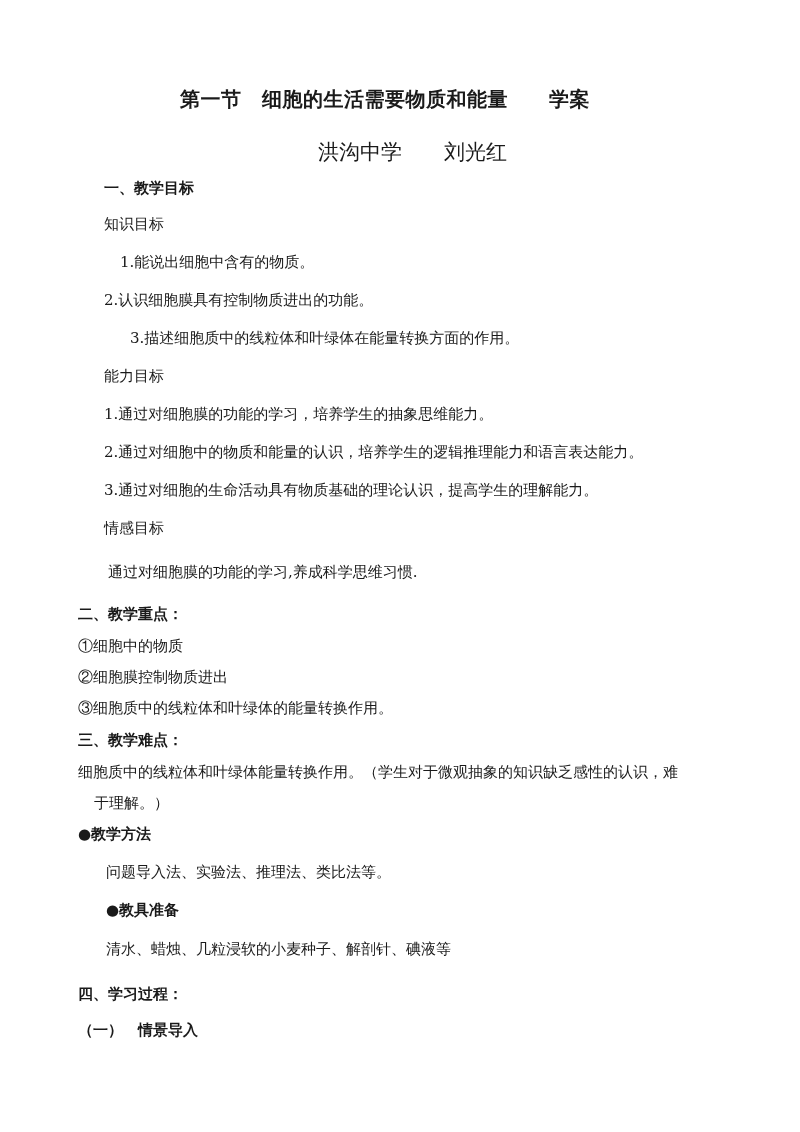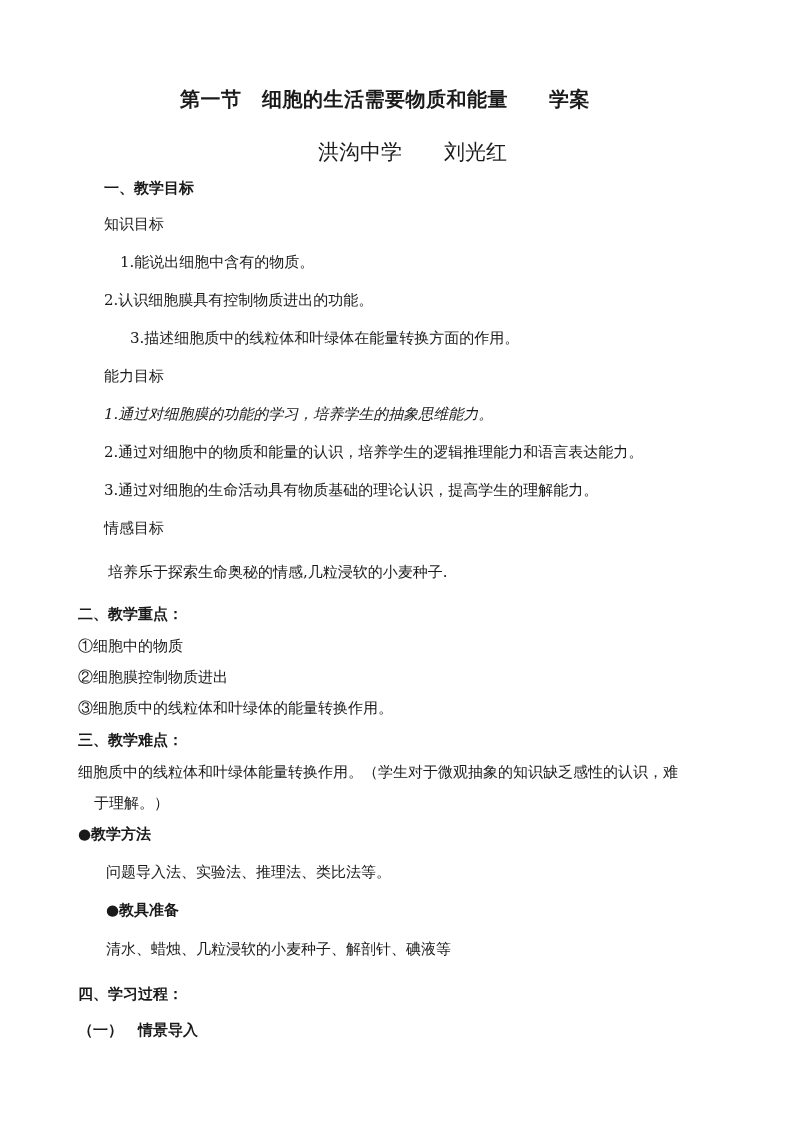--- a/index.html
+++ b/index.html
@@ -18,26 +18,26 @@
   <div class="title">第一节　细胞的生活需要物质和能量　　学案</div>
   <div class="author">洪沟中学　　刘光红</div>
 
   <div class="line bold" style="top:178px;left:104px;">一、教学目标</div>
   <div class="line" style="top:214px;left:104px;">知识目标</div>
   <div class="line" style="top:252px;left:104px;margin-left:16px;">1.能说出细胞中含有的物质。</div>
   <div class="line" style="top:290px;left:104px;">2.认识细胞膜具有控制物质进出的功能。</div>
   <div class="line" style="top:328px;left:104px;margin-left:26px;">3.描述细胞质中的线粒体和叶绿体在能量转换方面的作用。</div>
 
   <div class="line" style="top:366px;left:104px;">能力目标</div>
-  <div class="line" style="top:404px;left:104px;font-style:italic;">1.通过对细胞膜的功能的学习，培养学生的抽象思维能力。</div>
+  <div class="line" style="top:404px;left:104px;">1.通过对细胞膜的功能的学习，培养学生的抽象思维能力。</div>
   <div class="line" style="top:442px;left:104px;">2.通过对细胞中的物质和能量的认识，培养学生的逻辑推理能力和语言表达能力。</div>
   <div class="line" style="top:480px;left:104px;">3.通过对细胞的生命活动具有物质基础的理论认识，提高学生的理解能力。</div>
 
   <div class="line" style="top:518px;left:104px;">情感目标</div>
-  <div class="line" style="top:562px;left:108px;">培养乐于探索生命奥秘的情感,几粒浸软的小麦种子.</div>
+  <div class="line" style="top:562px;left:108px;">通过对细胞膜的功能的学习,养成科学思维习惯.</div>
 
   <div class="line bold" style="top:604px;left:78px;">二、教学重点：</div>
   <div class="line" style="top:636px;left:78px;">①细胞中的物质</div>
   <div class="line" style="top:667px;left:78px;">②细胞膜控制物质进出</div>
   <div class="line" style="top:698px;left:78px;">③细胞质中的线粒体和叶绿体的能量转换作用。</div>
 
   <div class="line bold" style="top:730px;left:78px;">三、教学难点：</div>
   <div class="line" style="top:762px;left:78px;">细胞质中的线粒体和叶绿体能量转换作用。（学生对于微观抽象的知识缺乏感性的认识，难</div>
   <div class="line" style="top:793px;left:78px;margin-left:16px;">于理解。）</div>
 

